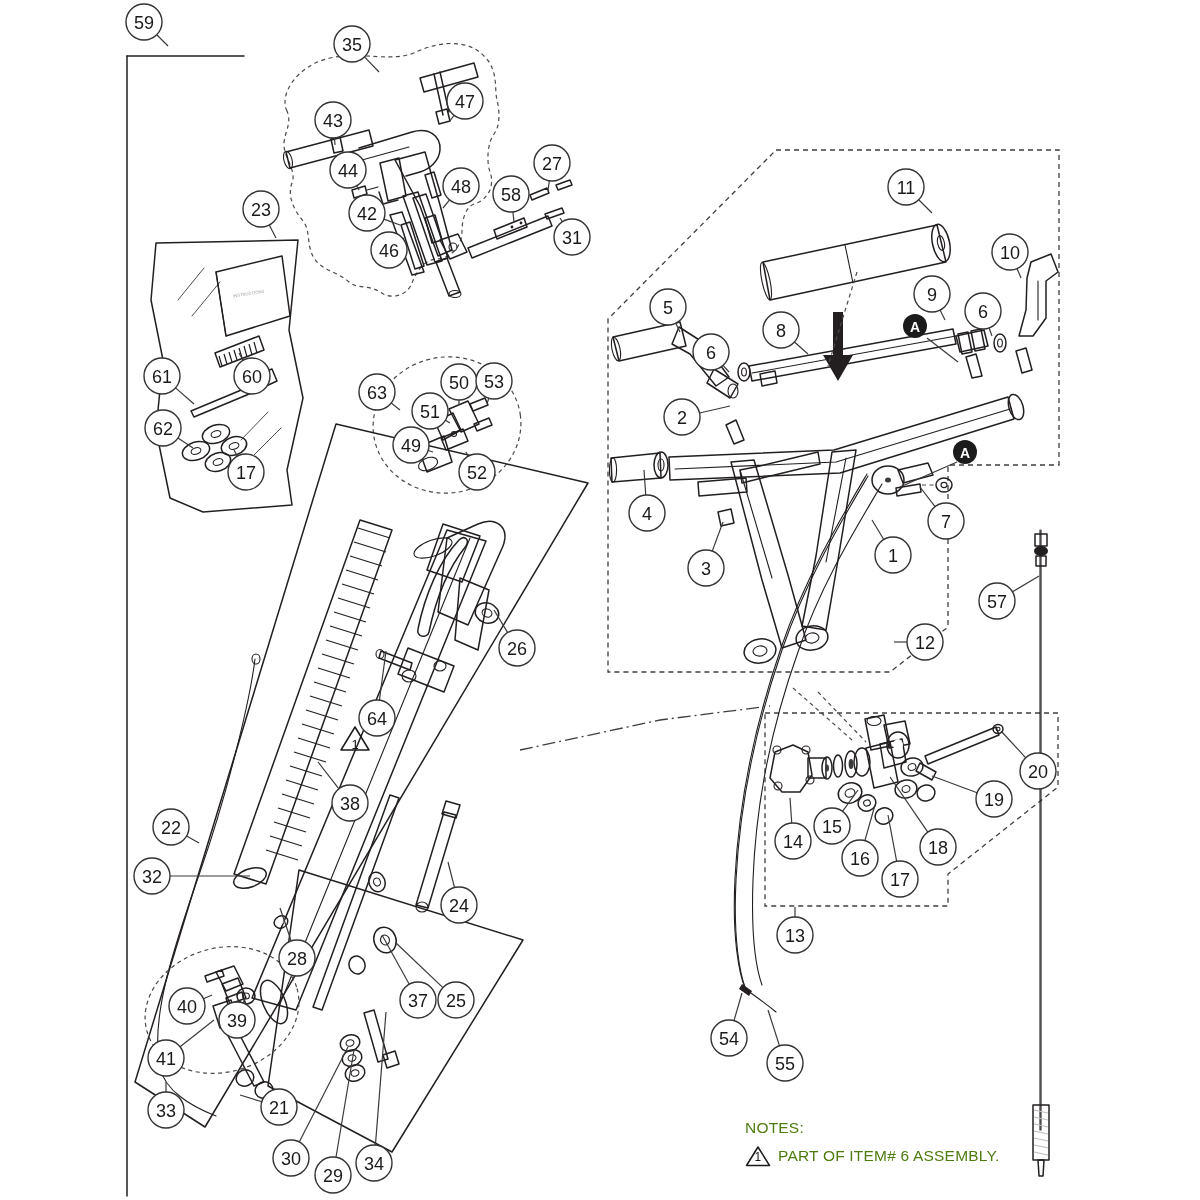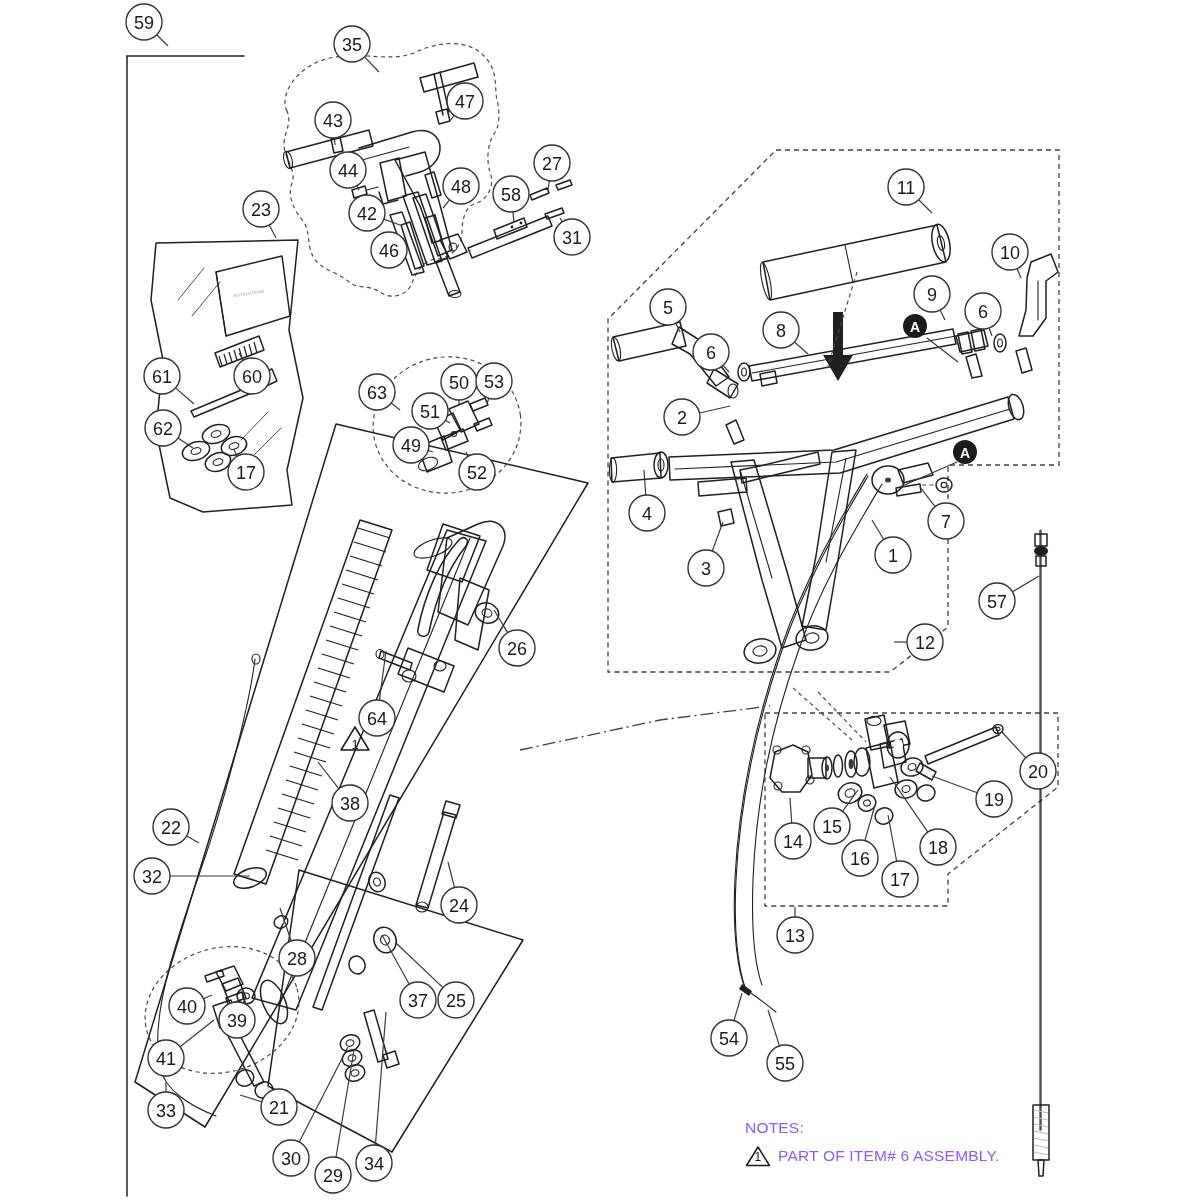--- a/index.html
+++ b/index.html
@@ -1,19 +1,19 @@
 <!DOCTYPE html>
 <html><head>
 <meta charset="utf-8">
 <style>
   html,body{margin:0;padding:0;background:#fff;}
   body{width:1200px;height:1200px;font-family:"Liberation Sans",sans-serif;}
   #stage{position:relative;width:1200px;height:1200px;overflow:hidden;background:#ffffff;}
   #art{position:absolute;left:0;top:0;width:1200px;height:1200px;}
-  .notes{position:absolute;left:745px;top:1120px;font-size:15.5px;color:#8b5cf6;letter-spacing:.2px;}
+  .notes{position:absolute;left:745px;top:1120px;font-size:15.5px;color:#4d7c0f;letter-spacing:.2px;}
   .notes .ln{white-space:nowrap;line-height:1.05;}
   .notes .ln2{display:flex;align-items:center;gap:7px;margin-top:9px;}
   .tri{position:relative;width:26px;height:22px;flex:0 0 26px;}
   .tri svg{position:absolute;left:0;top:0;}
   .manualtxt{position:absolute;font-size:4.2px;color:#9a9a9a;transform:rotate(-9deg);}
 </style>
 </head>
 <body>
 
 <div id="stage">

